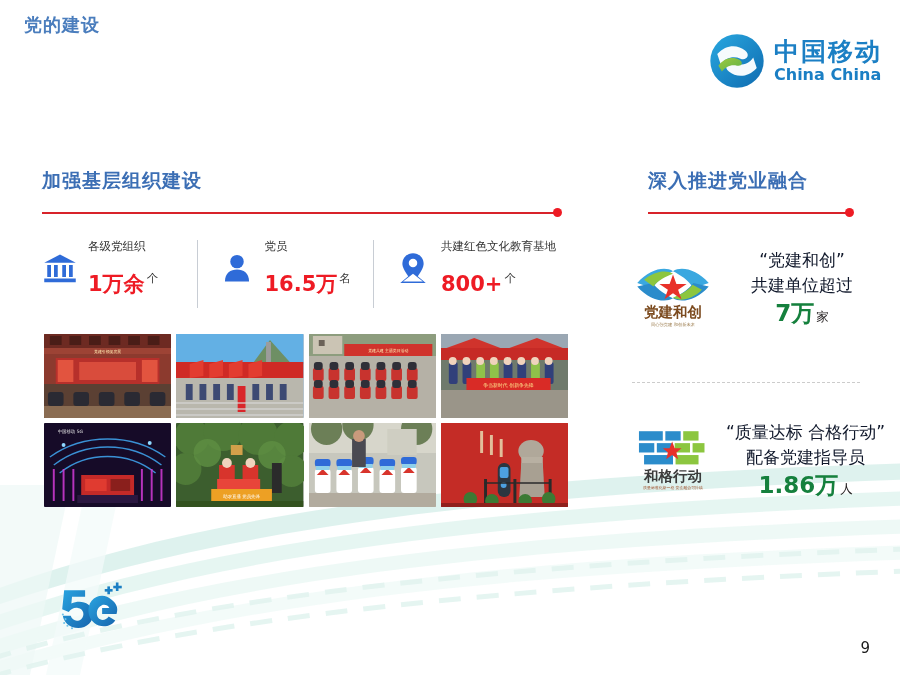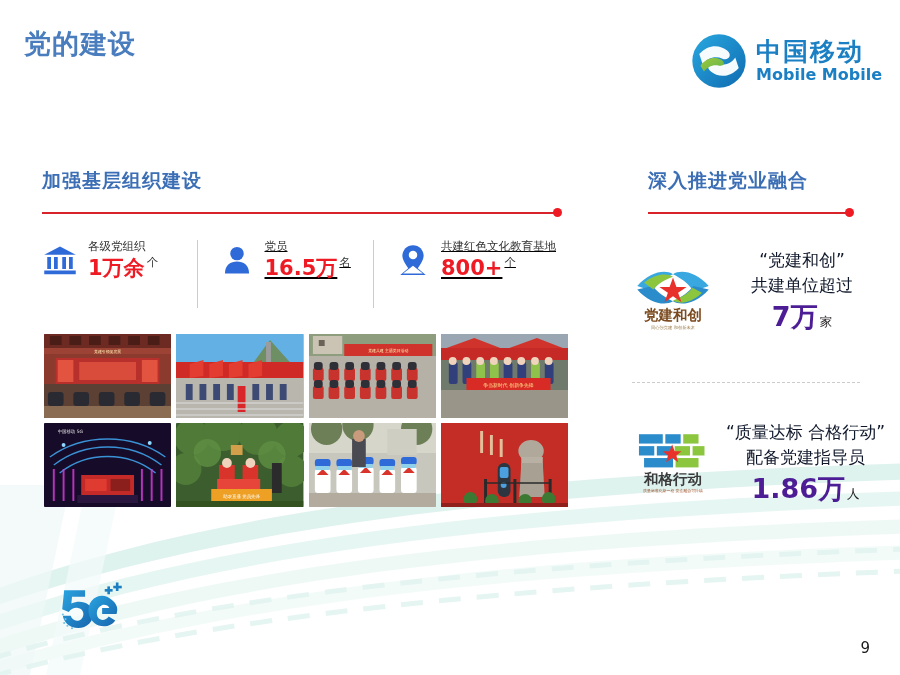--- a/index.html
+++ b/index.html
@@ -31,22 +31,22 @@
     width: 900px;
     height: 230px;
     pointer-events: none;
     z-index: 0;
   }
 
   
   .slide-title {
     position: absolute;
     left: 24px;
-    top: 26px;
-    font-size: 27px;
+    top: 13px;
+    font-size: 18px;
     font-weight: bold;
     color: #4a7dbd;
     letter-spacing: 1px;
     z-index: 5;
   }
 
   
   .cm-logo {
     position: absolute;
     right: 18px;
@@ -120,39 +120,39 @@
     z-index: 5;
   }
   .stat {
     flex: 1 1 0;
     display: flex;
     align-items: center;
     gap: 10px;
     padding-right: 6px;
     position: relative;
   }
-  .stat + .stat { padding-left: 22px; text-decoration: underline; }
+  .stat + .stat { padding-left: 22px; }
   .stat + .stat::before {
     content: "";
     position: absolute;
     left: 0px;
     top: 0px;
     width: 1px;
     height: 68px;
     background: #c8cdd4;
   }
   .stat-ico {
     width: 36px;
     height: 36px;
     flex: 0 0 36px;
     display: flex;
     align-items: center;
     justify-content: center;
   }
-  .stat-text { display: flex; flex-direction: column; line-height: 1.15; }
+  .stat-text { display: flex; flex-direction: column; line-height: 1.15; gap: 16px; }
   .stat-label {
     font-size: 11.5px;
     color: #333333;
     margin-bottom: 3px;
     white-space: nowrap;
   }
   .stat-value {
     white-space: nowrap;
     display: flex;
     align-items: flex-start;
@@ -217,23 +217,23 @@
   .rtext .ln {
     font-size: 17px;
     color: #0f172a;
     white-space: nowrap;
   }
   .rtext .big {
     margin-top: 2px;
     white-space: nowrap;
   }
   .rtext .big .n {
-    font-size: 27px;
+    font-size: 23px;
     font-weight: bold;
-    color: #4c1d95;
+    color: #15803d;
   }
   .rtext .big .u {
     font-size: 12.5px;
     color: #231f20;
     margin-left: 2px;
   }
   .rdivider {
     position: absolute;
     left: 632px;
     top: 382px;
@@ -304,21 +304,21 @@
         </linearGradient>
       </defs>
       <circle cx="50" cy="50" r="46" fill="url(#cmb)"></circle>
       <path d="M16,38 C32,20 52,22 64,32 C74,40 66,50 56,46 C44,41 30,44 22,56 Z" fill="#ffffff" opacity="0.96"></path>
       <path d="M84,62 C68,80 48,78 36,68 C26,60 34,50 44,54 C56,59 70,56 78,44 Z" fill="#ffffff" opacity="0.96"></path>
       <path d="M18,58 C28,44 44,42 54,48 C62,53 58,60 50,58 C40,55 30,60 24,68 Z" fill="url(#cmg)"></path>
       <path d="M82,42 C72,56 56,58 46,52 C38,47 42,40 50,42 C60,45 70,40 76,32 Z" fill="url(#cmg)" opacity="0.0"></path>
     </svg>
     <div class="cm-word">
       <div class="cm-cn">中国移动</div>
-      <div class="cm-en">Mobile Mobile</div>
+      <div class="cm-en">China China</div>
     </div>
   </div>
 
   <div class="sec sec-right">
     <div class="sec-title">深入推进党业融合</div>
     <div class="sec-rule">
       <div class="line"></div>
       <div class="dot"></div>
     </div>
   </div>

